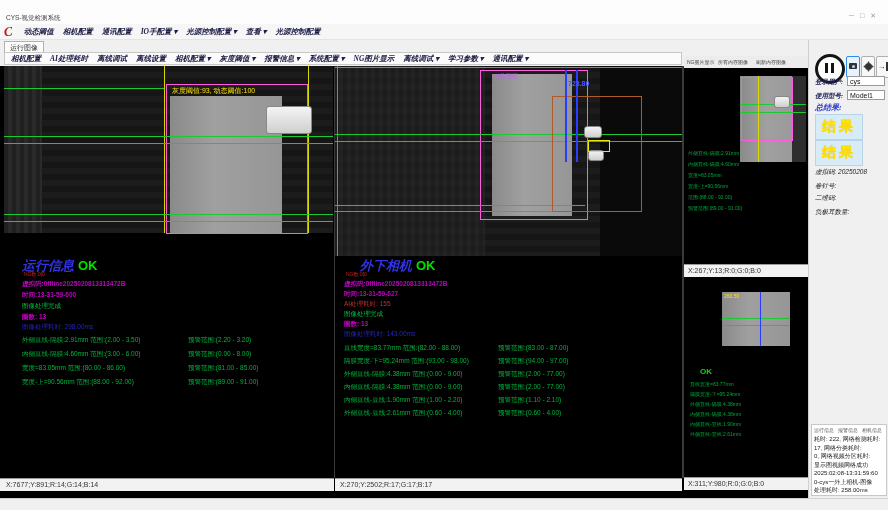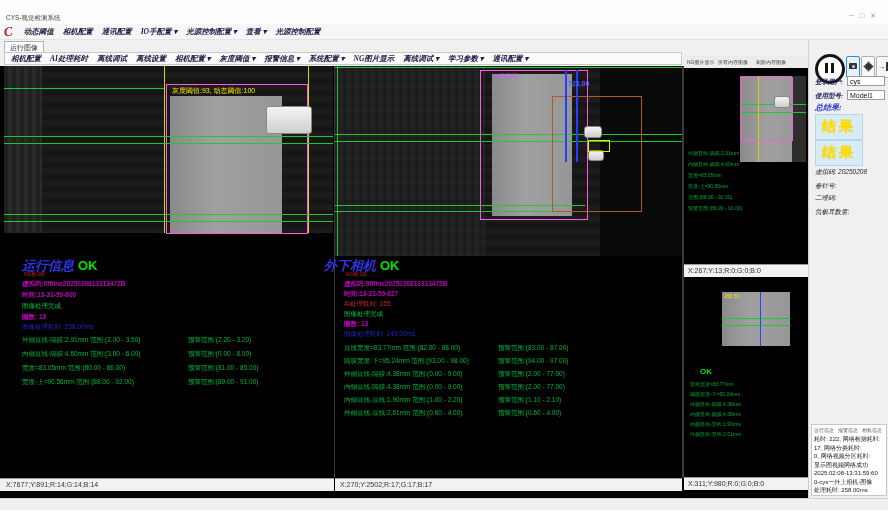--- a/index.html
+++ b/index.html
@@ -170,21 +170,21 @@
     <div class="abs brownbox" style="left:217px;top:30px;width:88px;height:114px;"></div>
     <div class="abs bluevl" style="left:230px;top:4px;height:92px;"></div>
     <div class="abs bluevl" style="left:241px;top:4px;height:92px;"></div>
     <div class="abs conn" style="left:249px;top:60px;width:16px;height:10px;"></div>
     <div class="abs conn" style="left:253px;top:84px;width:14px;height:9px;"></div>
     <div class="abs yellowbox" style="left:253px;top:74px;width:20px;height:10px;"></div>
     <div class="abs ovl-purple" style="left:159px;top:6px;">AI检测框</div>
     <div class="abs ovl-blue" style="left:233px;top:14px;">723.80</div>
   </div>
 
-  <div class="abs" style="left:324px;top:256px;">
+  <div class="abs" style="left:360px;top:256px;">
     <span class="camname">外下相机</span><span class="oktxt">OK</span>
   </div>
   <div class="abs ngtxt" style="left:346px;top:271px;">NG数:0|0</div>
   <div class="abs ptxt" style="left:344px;top:280px;">虚拟码:0ffline2025020813313472B</div>
   <div class="abs ptxt" style="left:344px;top:290px;">时间:13-31-59-627</div>
   <div class="abs rtxt" style="left:344px;top:300px;">AI处理耗时: 155</div>
   <div class="abs gtxt" style="left:344px;top:310px;">图像处理完成</div>
   <div class="abs ptxt" style="left:344px;top:320px;">圈数: 13</div>
   <div class="abs btxt" style="left:344px;top:330px;">图像处理耗时: 143.00ms</div>
   <div class="abs meas" style="left:344px;top:344px;">豆线宽度=83.77mm 范围:(82.00 - 88.00)</div>

